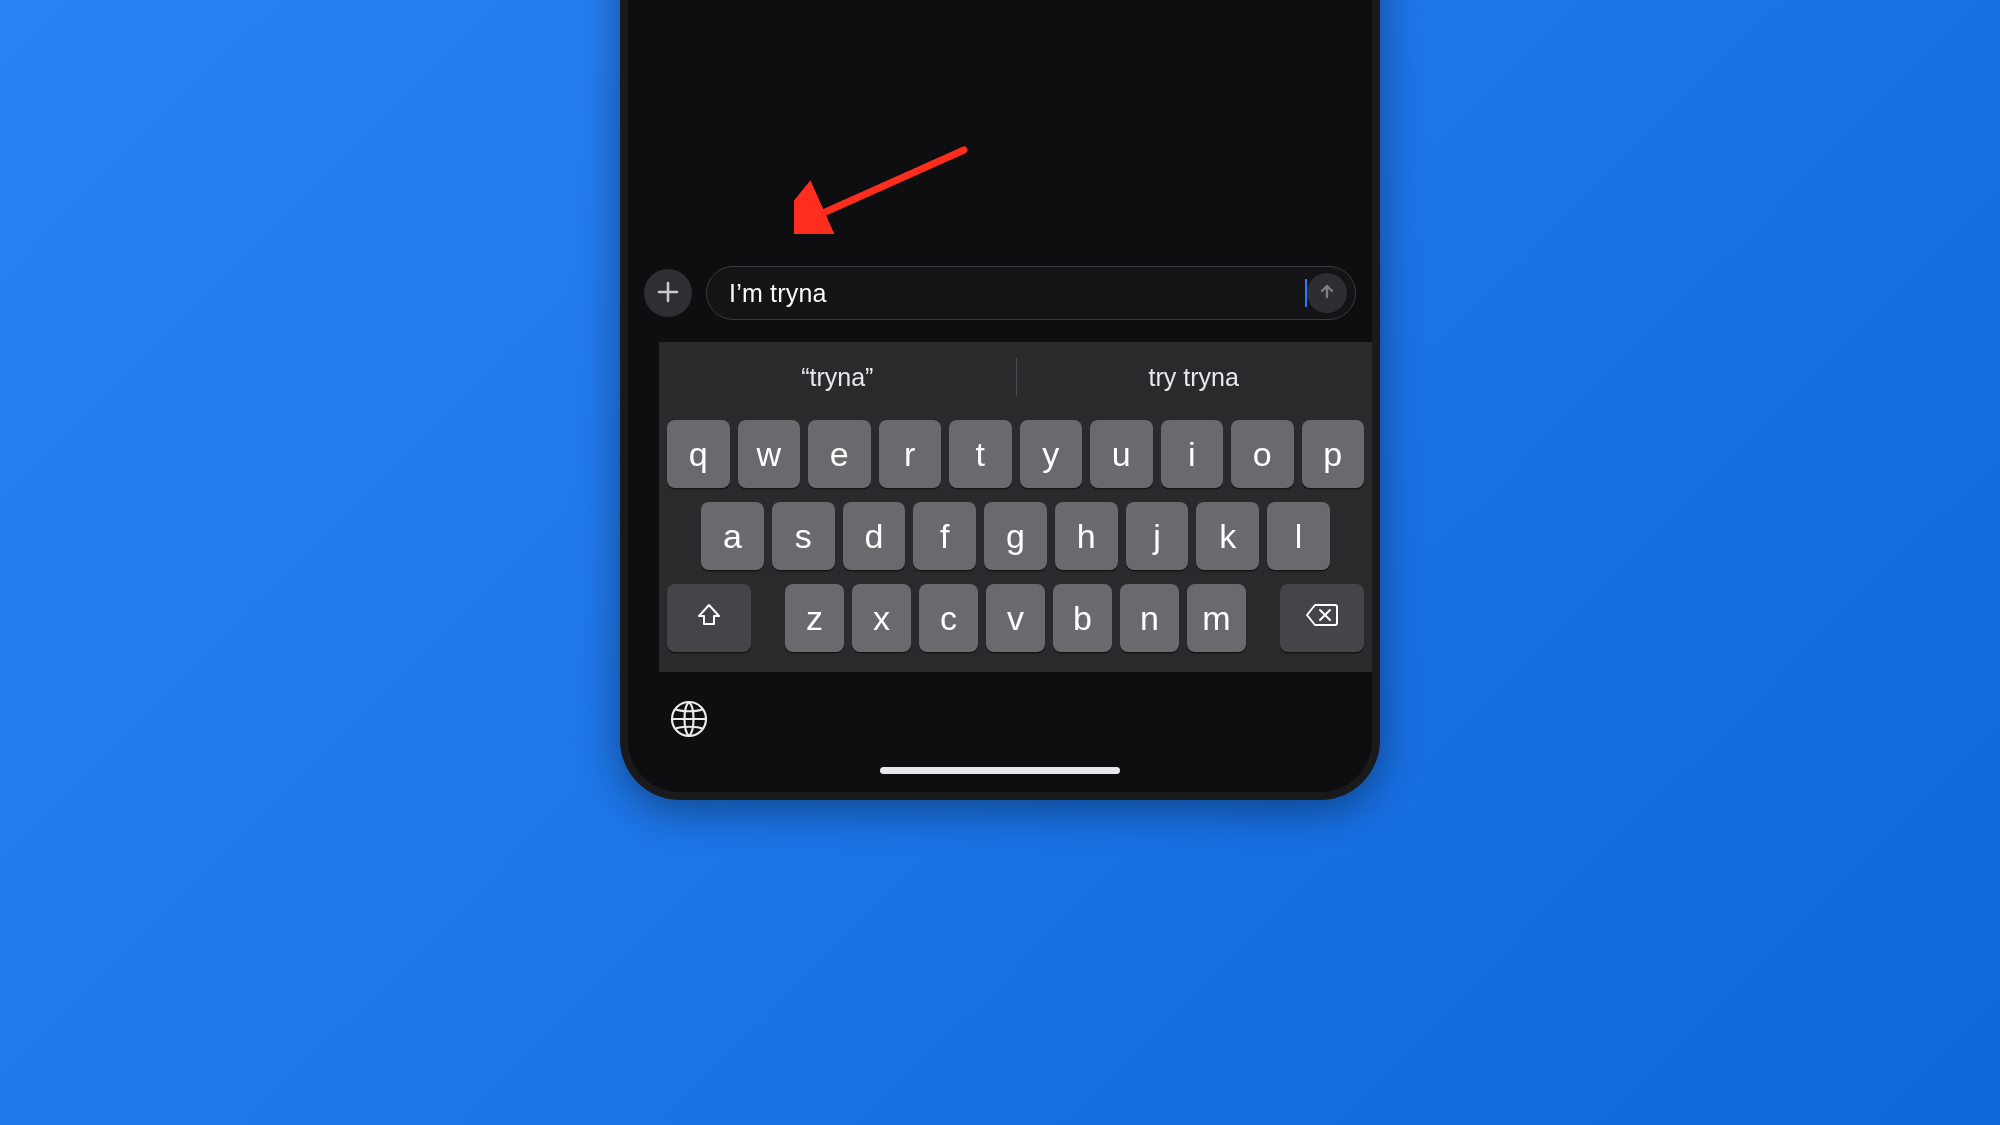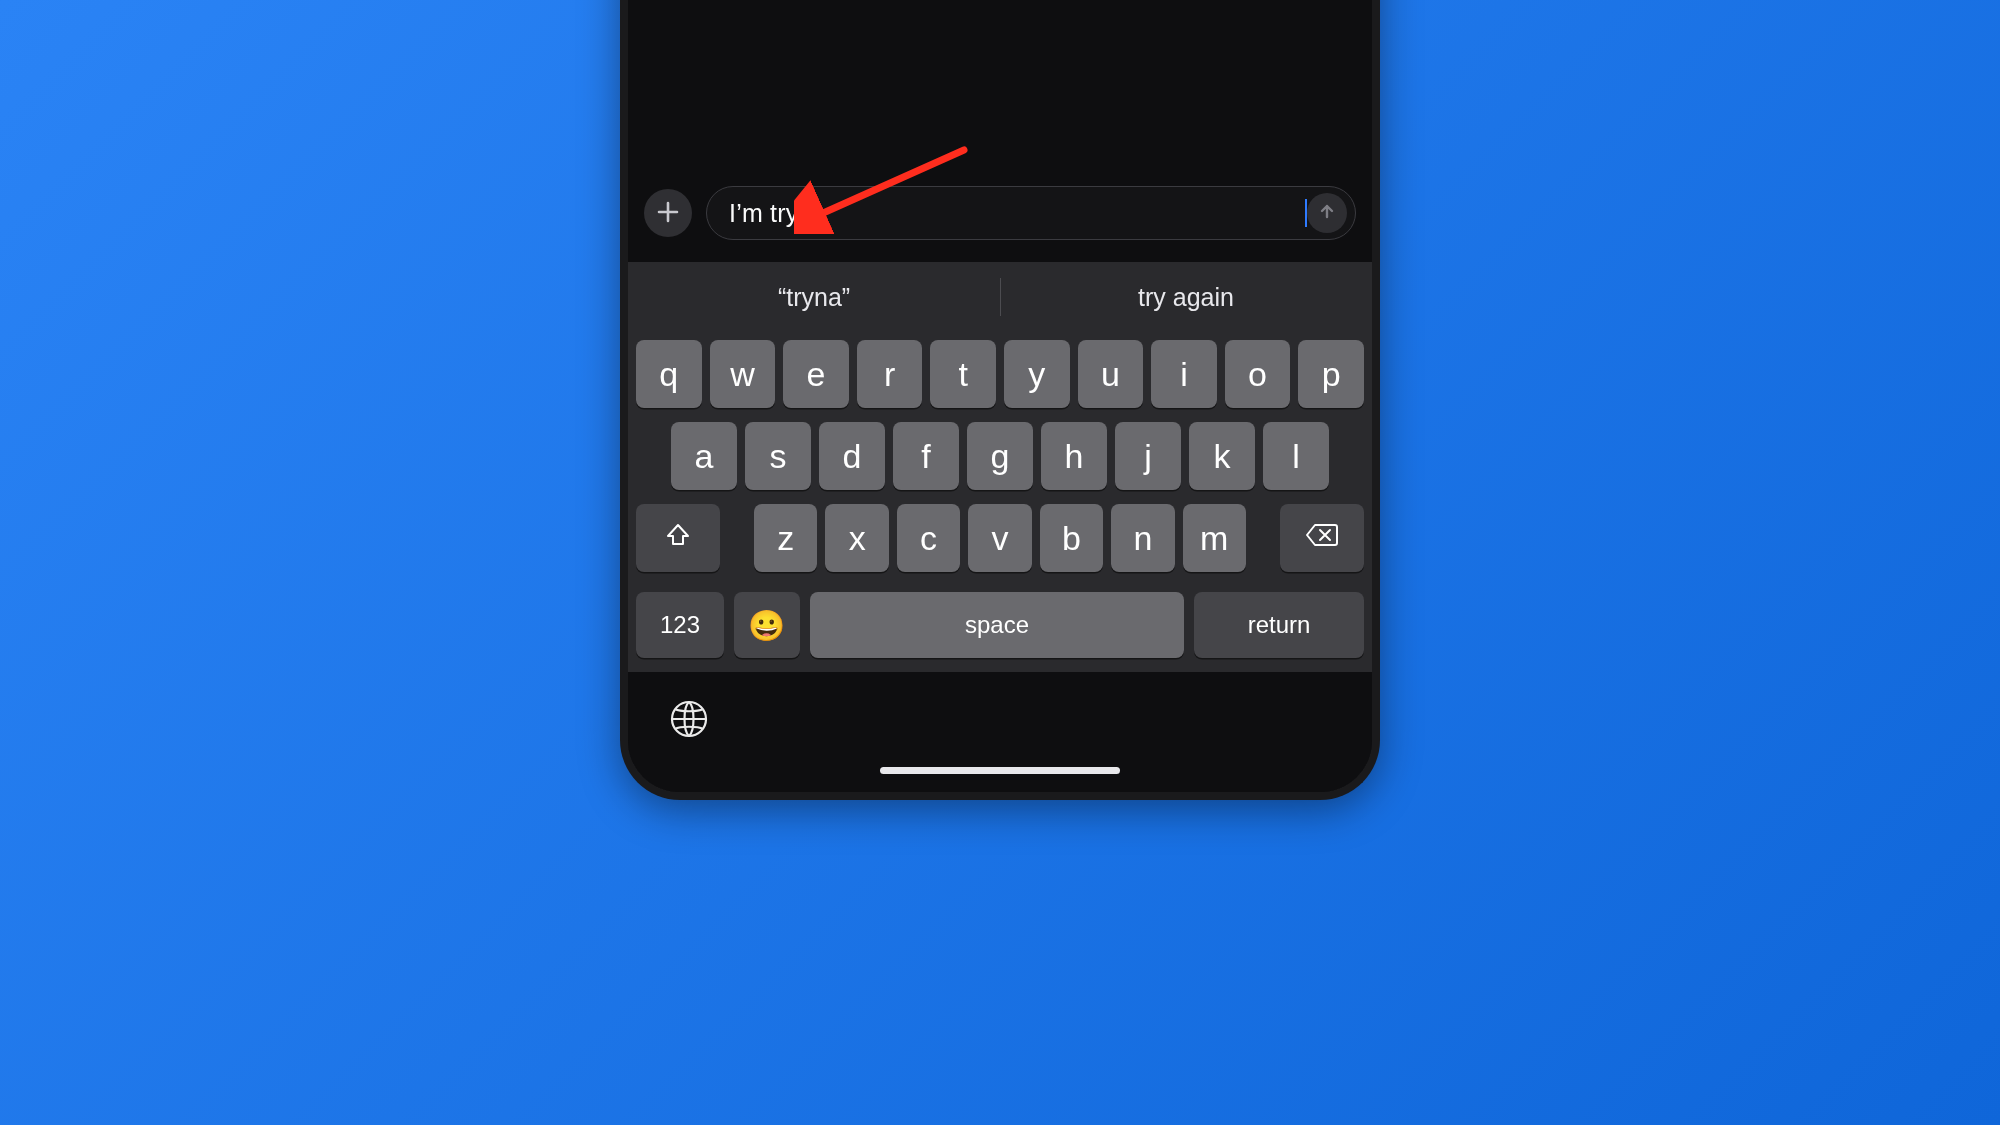--- a/index.html
+++ b/index.html
@@ -80,20 +80,21 @@
     width: 40px; height: 40px;
     border-radius: 50%;
     background: #2e2e32;
     display: flex; align-items: center; justify-content: center;
     color: #7e7e85;
   }
   
   .keyboard {
     background: #2a2a2d;
     padding-bottom: 0;
+    margin-left: 31px;
   }
   .suggestions {
     display: flex;
     height: 70px;
   }
   .sugg {
     flex: 1;
     display: flex; align-items: center; justify-content: center;
     color: #e8e8ec;
     font-size: 25px;
@@ -204,21 +205,21 @@
         </div>
       </div>
     </div>
 
     <div class="keyboard">
       <div class="suggestions">
         <div class="sugg">
             <span>“tryna”</span>
           </div>
         <div class="sugg">
-            <span>try again</span>
+            <span>try tryna</span>
           </div>
       </div>
 
       <div class="key-rows">
         <div class="krow">
           <div class="key">
               <span>q</span>
             </div>
           <div class="key">
               <span>w</span>
@@ -312,34 +313,20 @@
             <span>
               <svg width="34" height="26" viewBox="0 0 34 26">
                   <path d="M10 3 H30 a2 2 0 0 1 2 2 V21 a2 2 0 0 1 -2 2 H10 L2 13 Z" fill="none" stroke="#fff" stroke-width="2" stroke-linejoin="round"></path>
                   <path d="M15 8l10 10M25 8L15 18" stroke="#fff" stroke-width="2" stroke-linecap="round"></path>
                 </svg>
             </span>
           </div>
         </div>
       </div>
 
-      <div class="bottom-row">
-        <div class="bkey num">
-            <span>123</span>
-          </div>
-        <div class="bkey emoji">
-            <span>😀</span>
-          </div>
-        <div class="bkey space">
-            <span>space</span>
-          </div>
-        <div class="bkey return">
-            <span>return</span>
-          </div>
-      </div>
     </div>
 
     <div class="under-kb">
       <div class="globe">
         <span>
           <svg width="42" height="42" viewBox="0 0 42 42" fill="none" stroke="#eaeaea" stroke-width="2.2">
             <circle cx="21" cy="21" r="17"></circle>
             <path d="M4 21h34M21 4c6 5 6 29 0 34M21 4c-6 5-6 29 0 34"></path>
             <path d="M7 11c5 3 23 3 28 0M7 31c5-3 23-3 28 0"></path>
           </svg>

